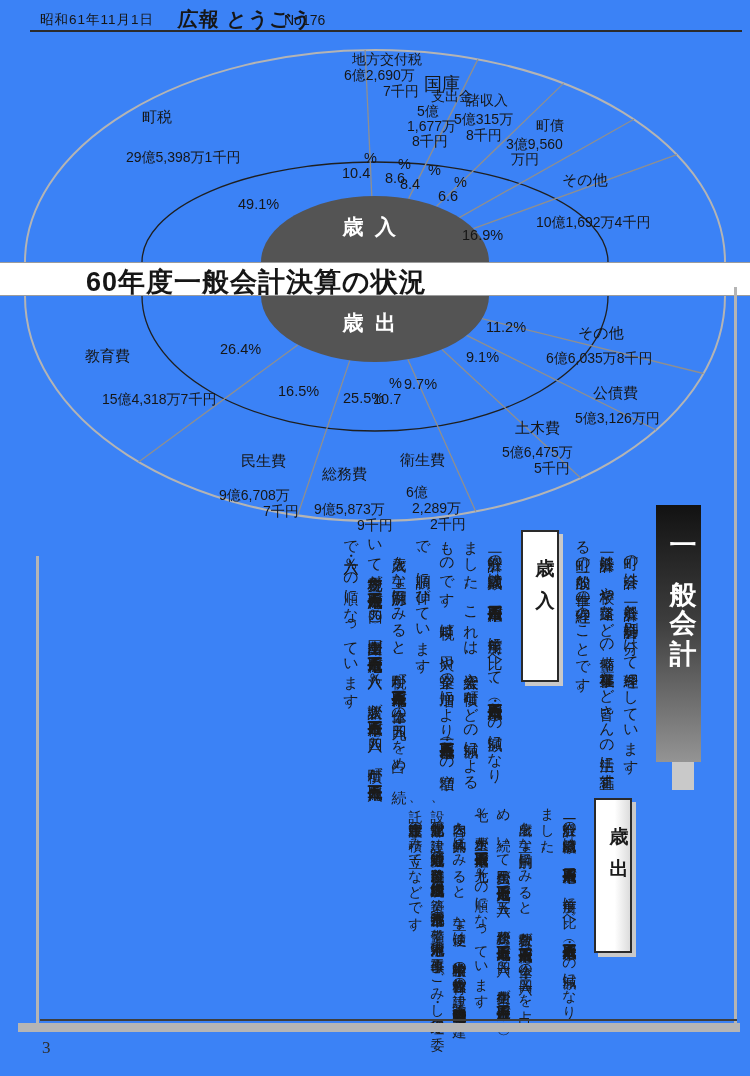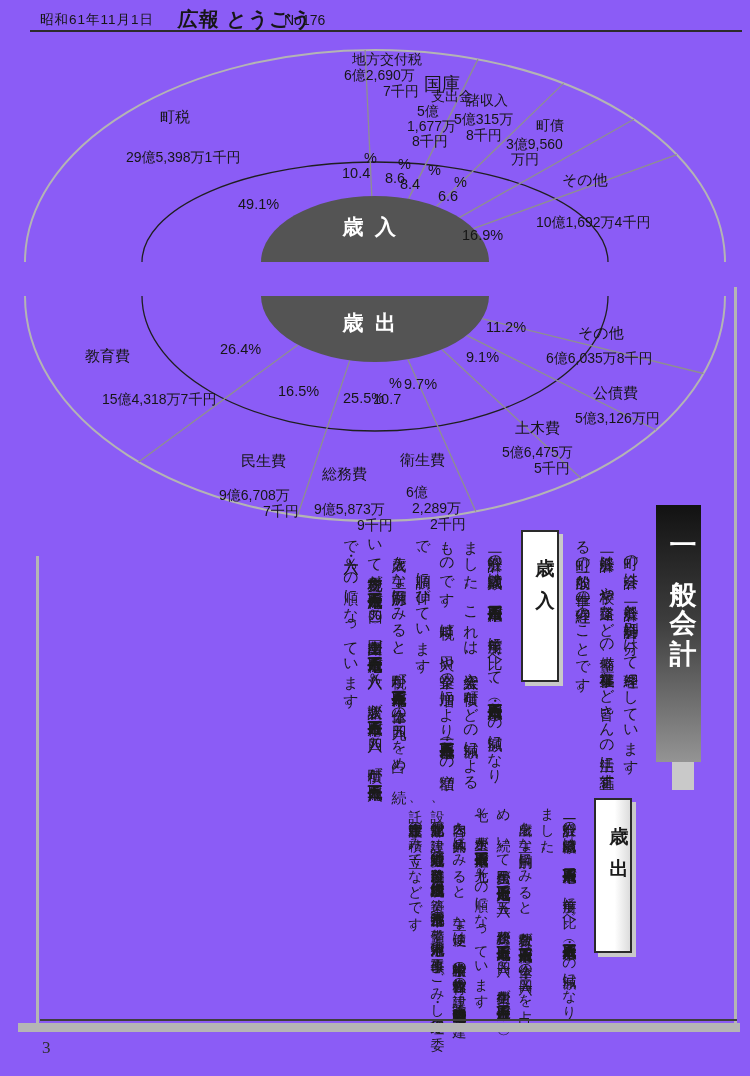--- a/index.html
+++ b/index.html
@@ -1,16 +1,16 @@
 <!DOCTYPE html>
 <html><head>
 <meta charset="utf-8">
 <style>
   html,body{margin:0;padding:0;background:#ddd;}
-  .page{position:relative;width:750px;height:1076px;background:#8b5cf6;overflow:hidden;
+  .page{position:relative;width:750px;height:1076px;background:#3b82f6;overflow:hidden;
         font-family:"Liberation Sans",sans-serif;color:#161616;}
   .abs{position:absolute;white-space:nowrap;}
   
   .hdr-date{font-size:13.5px;letter-spacing:1px;}
   .hdr-logo{font-size:20px;font-weight:bold;letter-spacing:1px;transform:skewX(-4deg);}
   .hdr-issue{font-size:14px;}
   .hdr-rule{background:#2b2b2b;}
   
   .n{position:absolute;font-size:15px;white-space:nowrap;}
   .v{position:absolute;font-size:14px;white-space:nowrap;}
@@ -59,21 +59,21 @@
     <g stroke="#8f8f8f" stroke-width="1.3">
       <line x1="371.8" y1="156" x2="365.1" y2="10"></line>
       <line x1="408.5" y1="158.9" x2="477.9" y2="19.4"></line>
       <line x1="436.4" y1="166.4" x2="563.6" y2="43.4"></line>
       <line x1="459.3" y1="177.6" x2="633.9" y2="79.3"></line>
       <line x1="473.3" y1="188.6" x2="676.8" y2="114.6"></line>
     </g>
     <path d="M 261 222 A 114 66 0 0 1 489 222 Z" fill="#545454"></path>
   </svg>
 
-  <div class="n" style="left:160px;top:108px">町税</div>
+  <div class="n" style="left:142px;top:108px">町税</div>
   <div class="v" style="left:126px;top:149px">29億5,398万1千円</div>
   <div class="p" style="left:238px;top:196px"><span>49.1</span><span>%</span></div>
 
   <div class="n" style="left:352px;top:51px;font-size:14px">地方交付税</div>
   <div class="v" style="left:344px;top:67px">6億2,690万</div>
   <div class="v" style="left:383px;top:83px">7千円</div>
   <div class="p" style="left:364px;top:150px">%</div>
   <div class="p" style="left:342px;top:165px">10.4</div>
 
   <div class="n" style="left:424px;top:72px;font-size:18px">国庫</div>
@@ -95,20 +95,23 @@
   <div class="v" style="left:511px;top:151px">万円</div>
   <div class="p" style="left:454px;top:174px">%</div>
   <div class="p" style="left:438px;top:188px">6.6</div>
 
   <div class="n" style="left:562px;top:171px">その他</div>
   <div class="v" style="left:536px;top:214px">10億1,692万4千円</div>
   <div class="p" style="left:462px;top:227px"><span>16.9</span><span>%</span></div>
 
   <div class="ctr ctr-l" style="top:213px">歳入</div>
 
+  <div class="band">
+    <h1>60年度一般会計決算の状況</h1>
+  </div>
 
   <svg class="abs" style="left:0;top:295px" width="750" height="227">
     <path d="M 25 1 A 350 225 0 0 0 725 1" fill="none" stroke="#b4b4b4" stroke-width="2"></path>
     <path d="M 142 1 A 233 135 0 0 0 608 1" fill="none" stroke="#1f1f1f" stroke-width="1.3"></path>
     <g stroke="#8f8f8f" stroke-width="1.3">
       <line x1="298" y1="49.7" x2="138.6" y2="166.9"></line>
       <line x1="349.8" y1="65.4" x2="297.6" y2="220.4"></line>
       <line x1="407.8" y1="64.2" x2="475.8" y2="216.5"></line>
       <line x1="442" y1="54.4" x2="580.7" y2="183"></line>
       <line x1="466.6" y1="40.3" x2="656.2" y2="135"></line>

